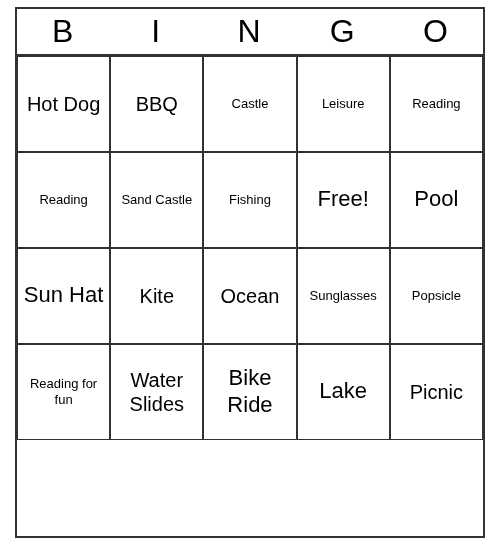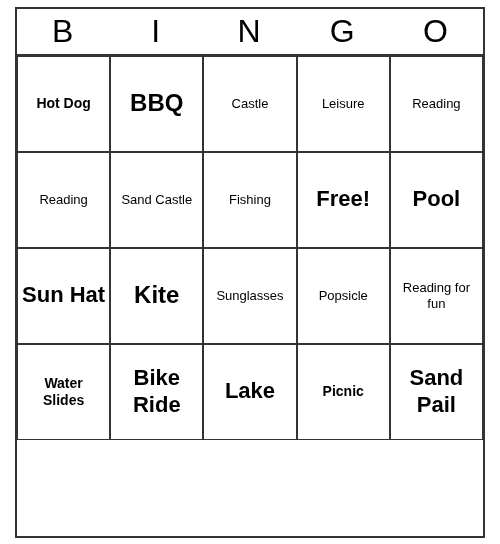--- a/index.html
+++ b/index.html
@@ -53,33 +53,32 @@
       padding: 4px;
       min-height: 96px;
     }
 
     .bingo-cell span {
       display: block;
       line-height: 1.2;
     }
 
     .size-xlarge {
-      font-size: 24px;
-      font-weight: bold;
+      font-size: 20px;
+      font-weight: normal;
       text-align: center;
     }
 
     .size-large {
       font-size: 22px;
-      font-weight: bold;
+      font-weight: normal;
     }
 
     .size-medium {
-      font-size: 14px;
-      font-weight: bold;
+      font-size: 20px;
     }
 
     .size-small {
       font-size: 13px;
     }
   </style>
 </head>
 <body>
 
 <div class="bingo-card">
@@ -121,37 +120,37 @@
       <div class="bingo-cell">
         <span class="size-large">Pool</span>
       </div>
       <div class="bingo-cell">
         <span class="size-large">Sun Hat</span>
       </div>
       <div class="bingo-cell">
         <span class="size-xlarge">Kite</span>
       </div>
       <div class="bingo-cell">
+        <span class="size-medium">Ocean</span>
+      </div>
+      <div class="bingo-cell">
         <span class="size-small">Sunglasses</span>
       </div>
       <div class="bingo-cell">
         <span class="size-small">Popsicle</span>
       </div>
       <div class="bingo-cell">
         <span class="size-small">Reading for fun</span>
       </div>
       <div class="bingo-cell">
         <span class="size-medium">Water Slides</span>
       </div>
       <div class="bingo-cell">
         <span class="size-large">Bike Ride</span>
       </div>
       <div class="bingo-cell">
         <span class="size-large">Lake</span>
       </div>
       <div class="bingo-cell">
         <span class="size-medium">Picnic</span>
       </div>
-      <div class="bingo-cell">
-        <span class="size-large">Sand Pail</span>
-      </div>
     </div>
 </div>
 
 </body></html>

